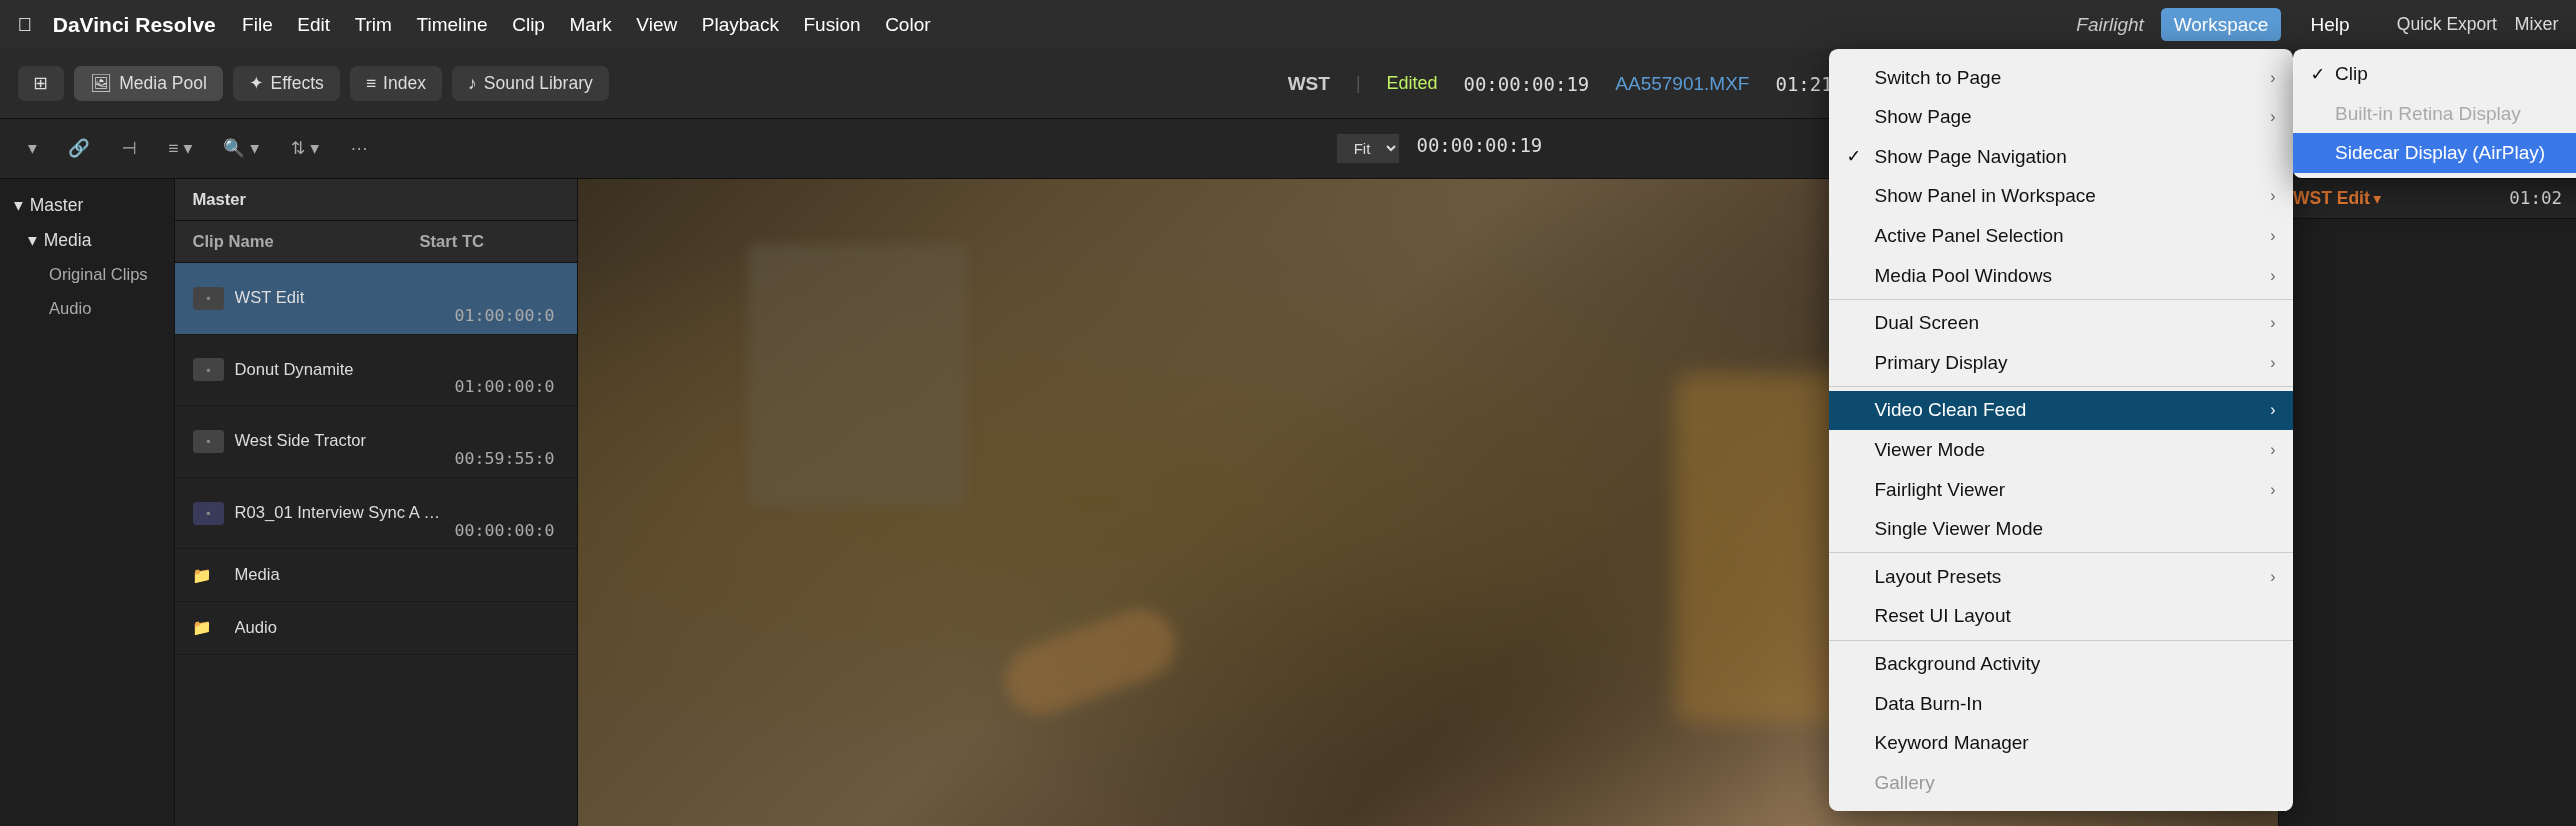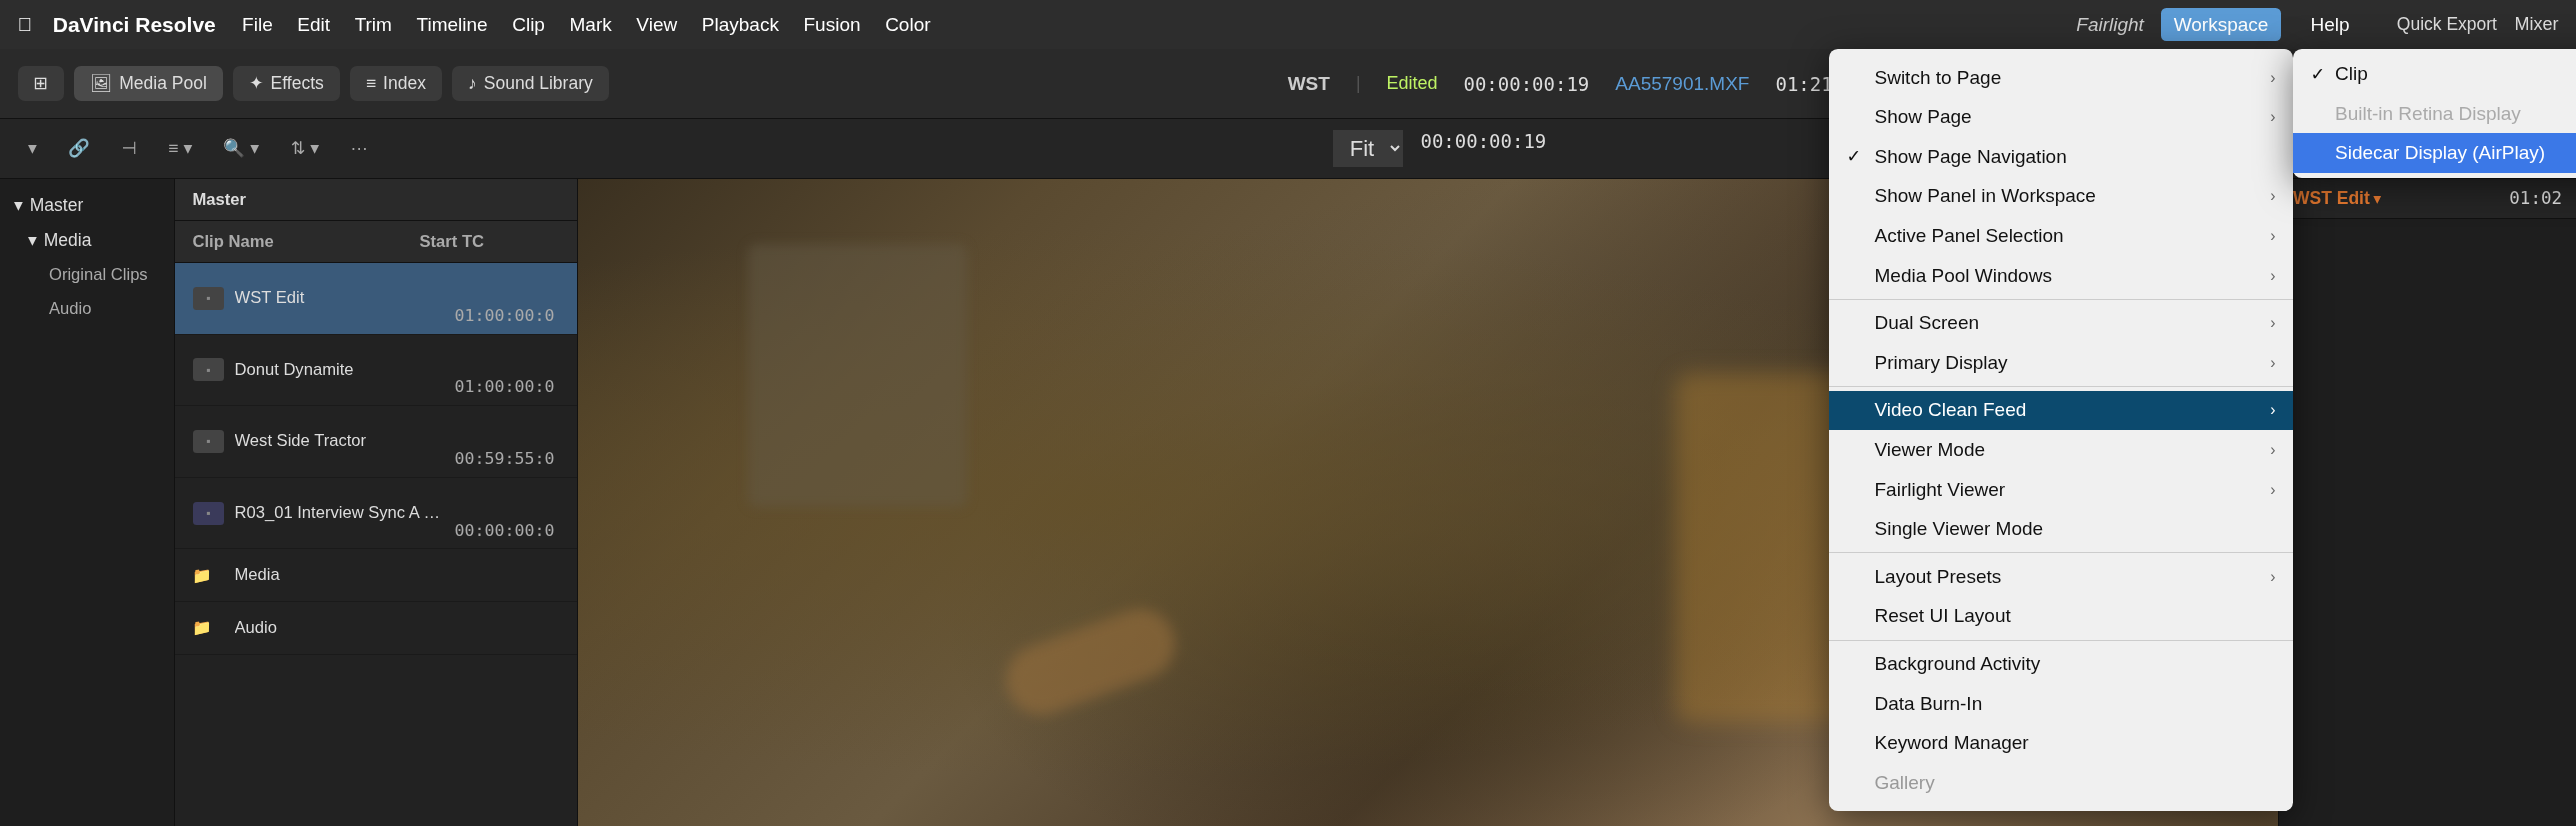--- a/index.html
+++ b/index.html
@@ -128,21 +128,21 @@
       color: #aaa;
       font-size: 17.5px;
       padding: 5.3px 10.5px;
       cursor: pointer;
       background: none;
       border: none;
     }
     .fit-selector {
       background: #3a3a3a;
       color: #ddd;
-      font-size: 22px;
+      font-size: 15px;
       padding: 5.3px 12.3px;
       border-radius: 0;
       border: none;
       cursor: pointer;
     }
     .tc2 {
       color: #ddd;
       font-size: 19px;
       font-family: monospace;
     }

